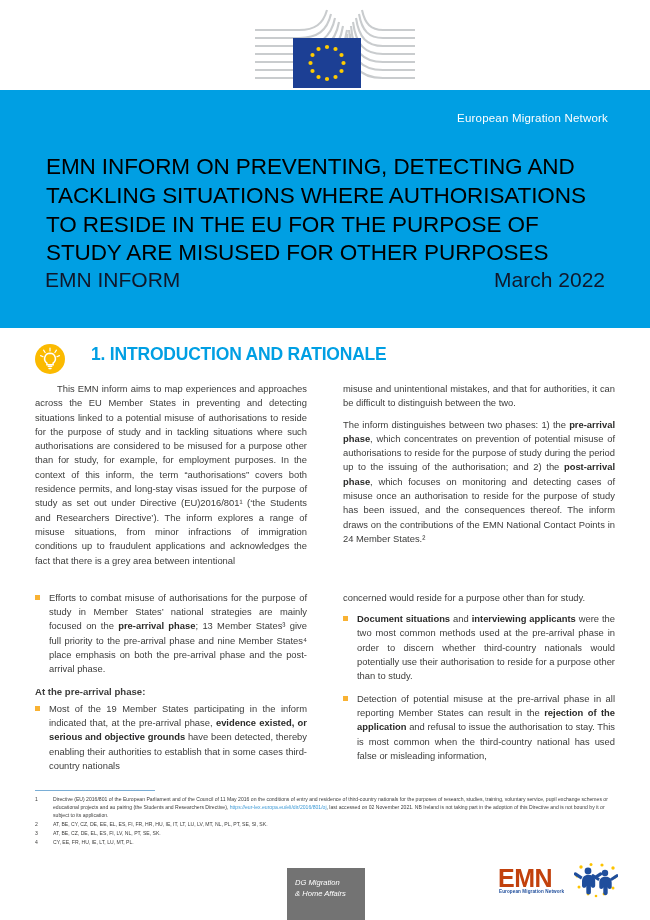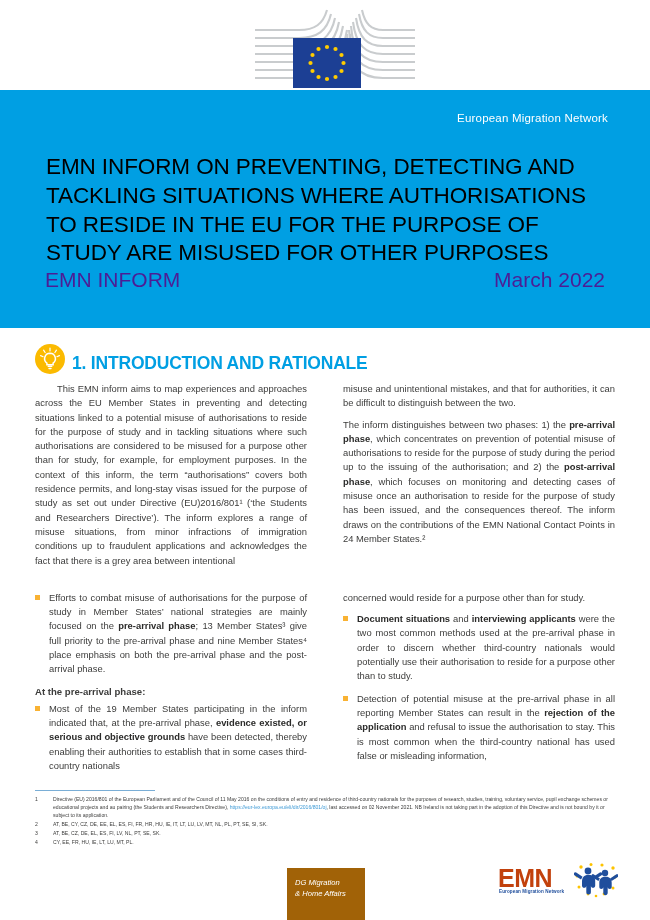--- a/index.html
+++ b/index.html
@@ -60,37 +60,37 @@
     margin: 1px;
   }
   .subtitle-row {
     position: absolute;
     left: 45px;
     right: 45px;
     top: 178px;
     display: flex;
     justify-content: space-between;
     align-items: baseline;
-    color: #4c1d95;
+    color: #0f172a;
     font-size: 21px;
   }
 
   
   .content {
     position: relative;
     padding: 0 35px;
     box-sizing: border-box;
   }
   .section {
     margin-top: 16px;
   }
   .section-head {
     display: flex;
-    align-items: flex-end;
-    gap: 7px;
+    align-items: flex-start;
+    gap: 26px;
     margin-bottom: 8px;
   }
   .bulb-icon {
     width: 30px;
     height: 30px;
     flex: 0 0 30px;
   }
   .section-title {
     color: #009fe3;
     font-size: 17.5px;
@@ -177,21 +177,21 @@
     right: 0;
     bottom: 0;
     height: 62px;
   }
   .dg-box {
     position: absolute;
     left: 287px;
     bottom: 0;
     width: 78px;
     height: 52px;
-    background: #a16207;
+    background: #737373;
     color: #ffffff;
     font-size: 7.6px;
     font-style: italic;
     line-height: 1.45;
     padding: 9px 7px 17px 8px;
     box-sizing: border-box;
   }
   .emn-logo {
     position: absolute;
     right: 32px;

